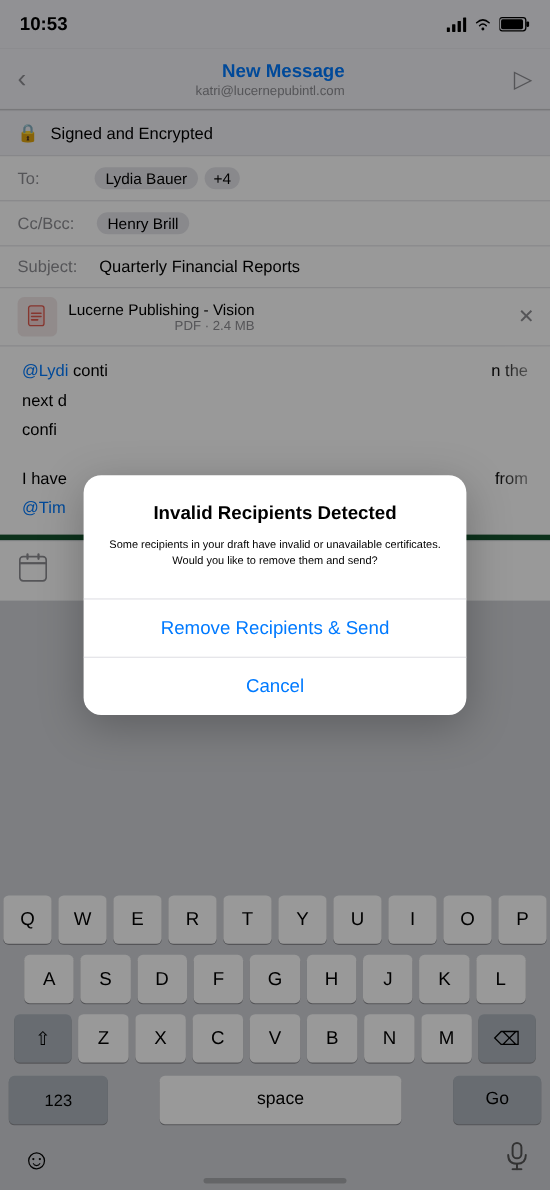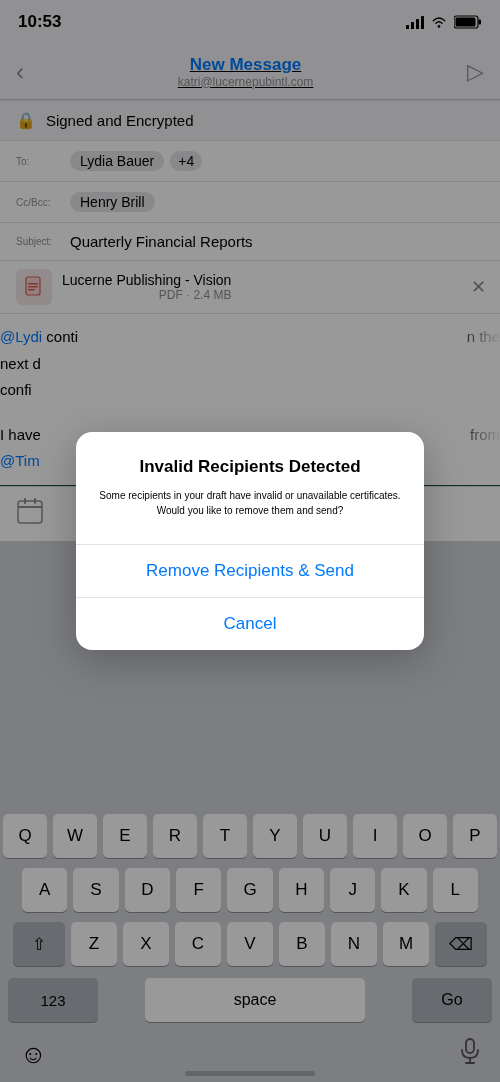--- a/index.html
+++ b/index.html
@@ -41,22 +41,21 @@
       align-items: center;
       justify-content: space-between;
       padding: 0 16px;
       border-bottom: 1px solid #c8c8cc;
     }
     .header-back {
       font-size: 24px;
       color: #8e8e93;
     }
     .header-center {
-      text-align: center;
-      text-decoration: underline;
+      text-align: right;
     }
     .header-title {
       font-size: 17px;
       font-weight: 600;
       color: #007aff;
     }
     .header-subtitle {
       font-size: 12px;
       color: #8e8e93;
     }
@@ -82,23 +81,23 @@
       color: #007aff;
       font-size: 16px;
     }
     .security-label {
       font-size: 15px;
       color: #000;
     }
 
     .field-label {
       color: #8e8e93;
-      font-size: 10px;
+      font-size: 15px;
       min-width: 50px;
-      margin-right: 4px;
+      margin-right: 20px;
     }
     .recipient-tag {
       background: #e5e5ea;
       border-radius: 12px;
       padding: 2px 10px;
       font-size: 14px;
       color: #000;
       margin-right: 6px;
     }
     .recipient-more {
@@ -149,23 +148,23 @@
       position: absolute;
       right: 14px;
       top: 50%;
       transform: translateY(-50%);
       font-size: 18px;
       color: #8e8e93;
     }
 
     .body-text-area {
       background: #fff;
-      padding: 12px 0;
+      padding: 12px 20px;
       min-height: 120px;
-      border-bottom: 1px solid #14532d;
+      border-bottom: 5px solid #14532d;
       position: relative;
       overflow: hidden;
     }
     .body-text {
       font-size: 15px;
       color: #000;
       line-height: 1.5;
     }
     .body-text-mention {
       color: #007aff;

